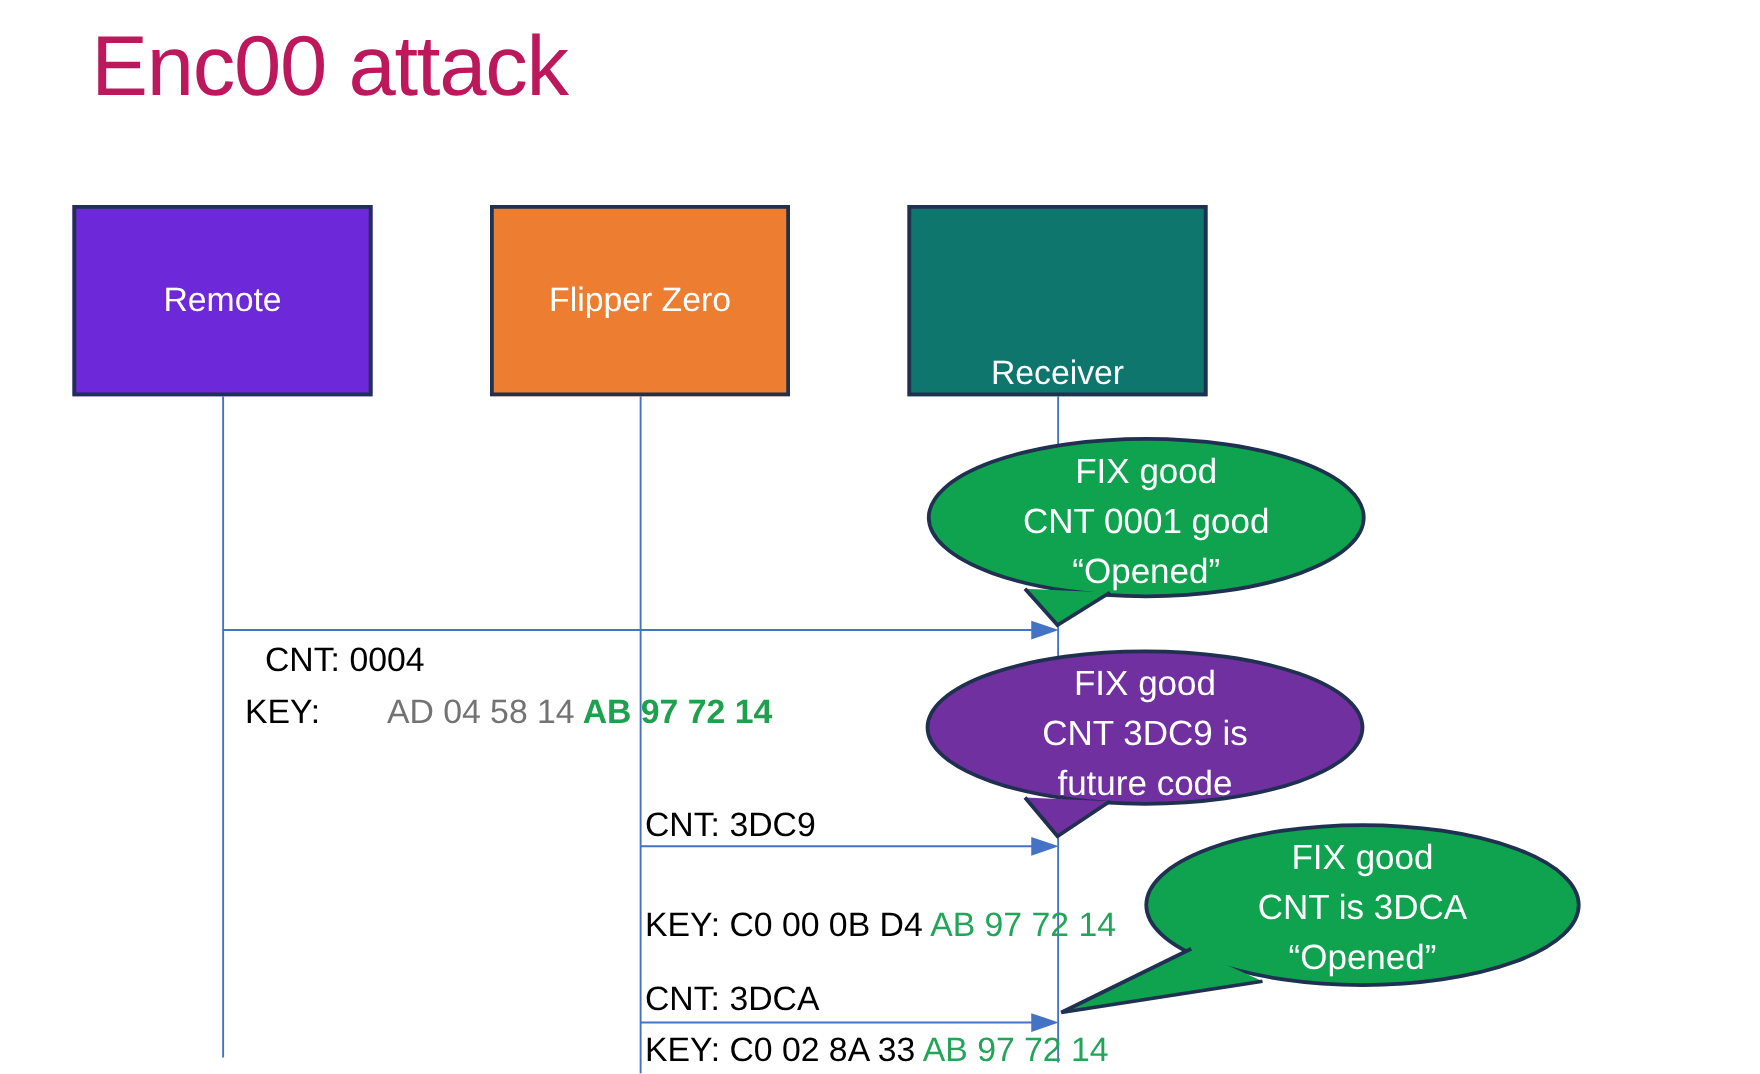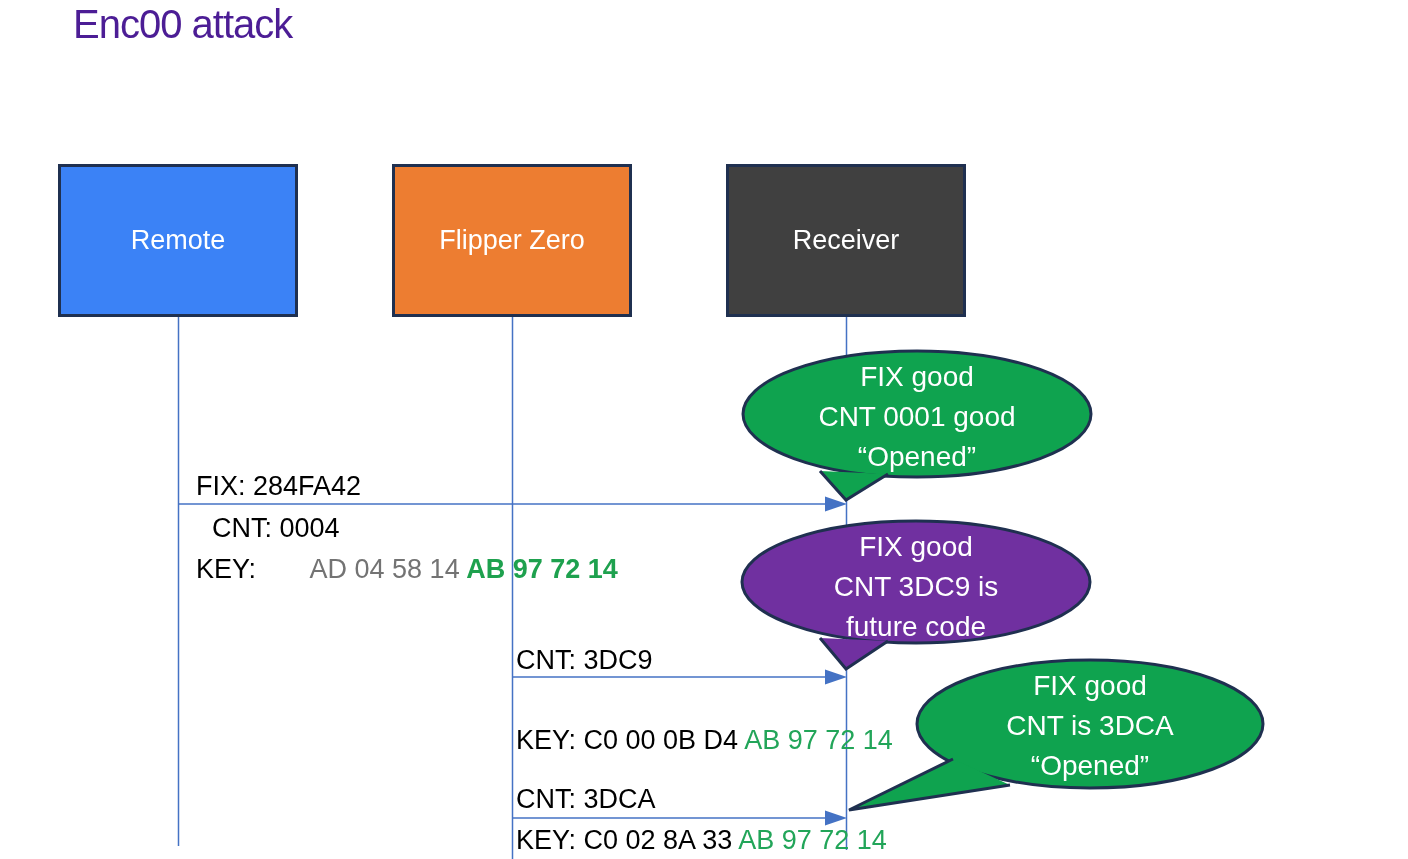--- a/index.html
+++ b/index.html
@@ -2,32 +2,32 @@
 <html><head>
 <meta charset="utf-8">
 <style>
   html,body{margin:0;padding:0;background:#ffffff;}
   #slide{
     position:relative;width:1408px;height:859px;background:#ffffff;
     overflow:hidden;font-family:"Liberation Sans",sans-serif;color:#000;
   }
   #overlay{position:absolute;left:0;top:0;width:1408px;height:859px;}
   .title{
-    position:absolute;left:73px;top:2px;font-size:40px;font-weight:300;
-    letter-spacing:-1px;color:#4c1d95;white-space:nowrap;
+    position:absolute;left:73px;top:14px;font-size:68px;font-weight:300;
+    letter-spacing:-1px;color:#be185d;white-space:nowrap;
   }
   .actor{
     position:absolute;top:164px;width:240px;height:153px;
     border:3px solid #1F3050;box-sizing:border-box;
     display:flex;align-items:center;justify-content:center;
     color:#fff;font-size:27px;
   }
-  .actor-remote{left:58px;background:#3b82f6;}
+  .actor-remote{left:58px;background:#6d28d9;}
   .actor-flipper{left:392px;background:#ED7D31;}
-  .actor-receiver{left:726px;background:#404040;}
+  .actor-receiver{left:726px;background:#0f766e;align-items:flex-end;}
   .lifeline{stroke:#4472C4;stroke-width:1.5;fill:none;}
   .msgline{stroke:#4472C4;stroke-width:1.5;fill:none;}
   .shape{stroke:#1F3050;stroke-width:3;}
   .msgtext{position:absolute;font-size:27px;line-height:34px;white-space:nowrap;color:#000;}
   .kred{color:#737373;margin-left:46px;}
   .kgreen{color:#22A559;}
   .kgreen-bold{color:#1EA14E;font-weight:bold;}
   .bubble-text{
     position:absolute;width:340px;text-align:center;color:#fff;
     font-size:28px;line-height:40px;white-space:nowrap;
@@ -68,21 +68,20 @@
     <line class="msgline" x1="178" y1="504" x2="828" y2="504"></line>
     <polygon points="825,496.5 847,504 825,511.5" fill="#4472C4"></polygon>
 
     <line class="msgline" x1="512" y1="677" x2="828" y2="677"></line>
     <polygon points="825,669.5 847,677 825,684.5" fill="#4472C4"></polygon>
 
     <line class="msgline" x1="512" y1="818" x2="828" y2="818"></line>
     <polygon points="825,810.5 847,818 825,825.5" fill="#4472C4"></polygon>
   </svg>
 
-  <div class="msgtext" style="left:196px;top:469px;">FIX: 284FA42</div>
   <div class="msgtext" style="left:196px;top:511px;margin-left:16px;">CNT: 0004</div>
   <div class="msgtext" style="left:196px;top:552px;"><span>KEY: </span><span class="kred">AD 04 58 14</span><span class="kgreen-bold"> AB 97 72 14</span></div>
 
   <div class="msgtext" style="left:516px;top:643px;">CNT: 3DC9</div>
   <div class="msgtext" style="left:516px;top:683px;margin-top:40px;"><span>KEY: C0 00 0B D4</span><span class="kgreen"> AB 97 72 14</span></div>
 
   <div class="msgtext" style="left:516px;top:782px;">CNT: 3DCA</div>
   <div class="msgtext" style="left:516px;top:823px;"><span>KEY: C0 02 8A 33</span><span class="kgreen"> AB 97 72 14</span></div>
 
   <div class="bubble-text" style="left:747px;top:357px;">

